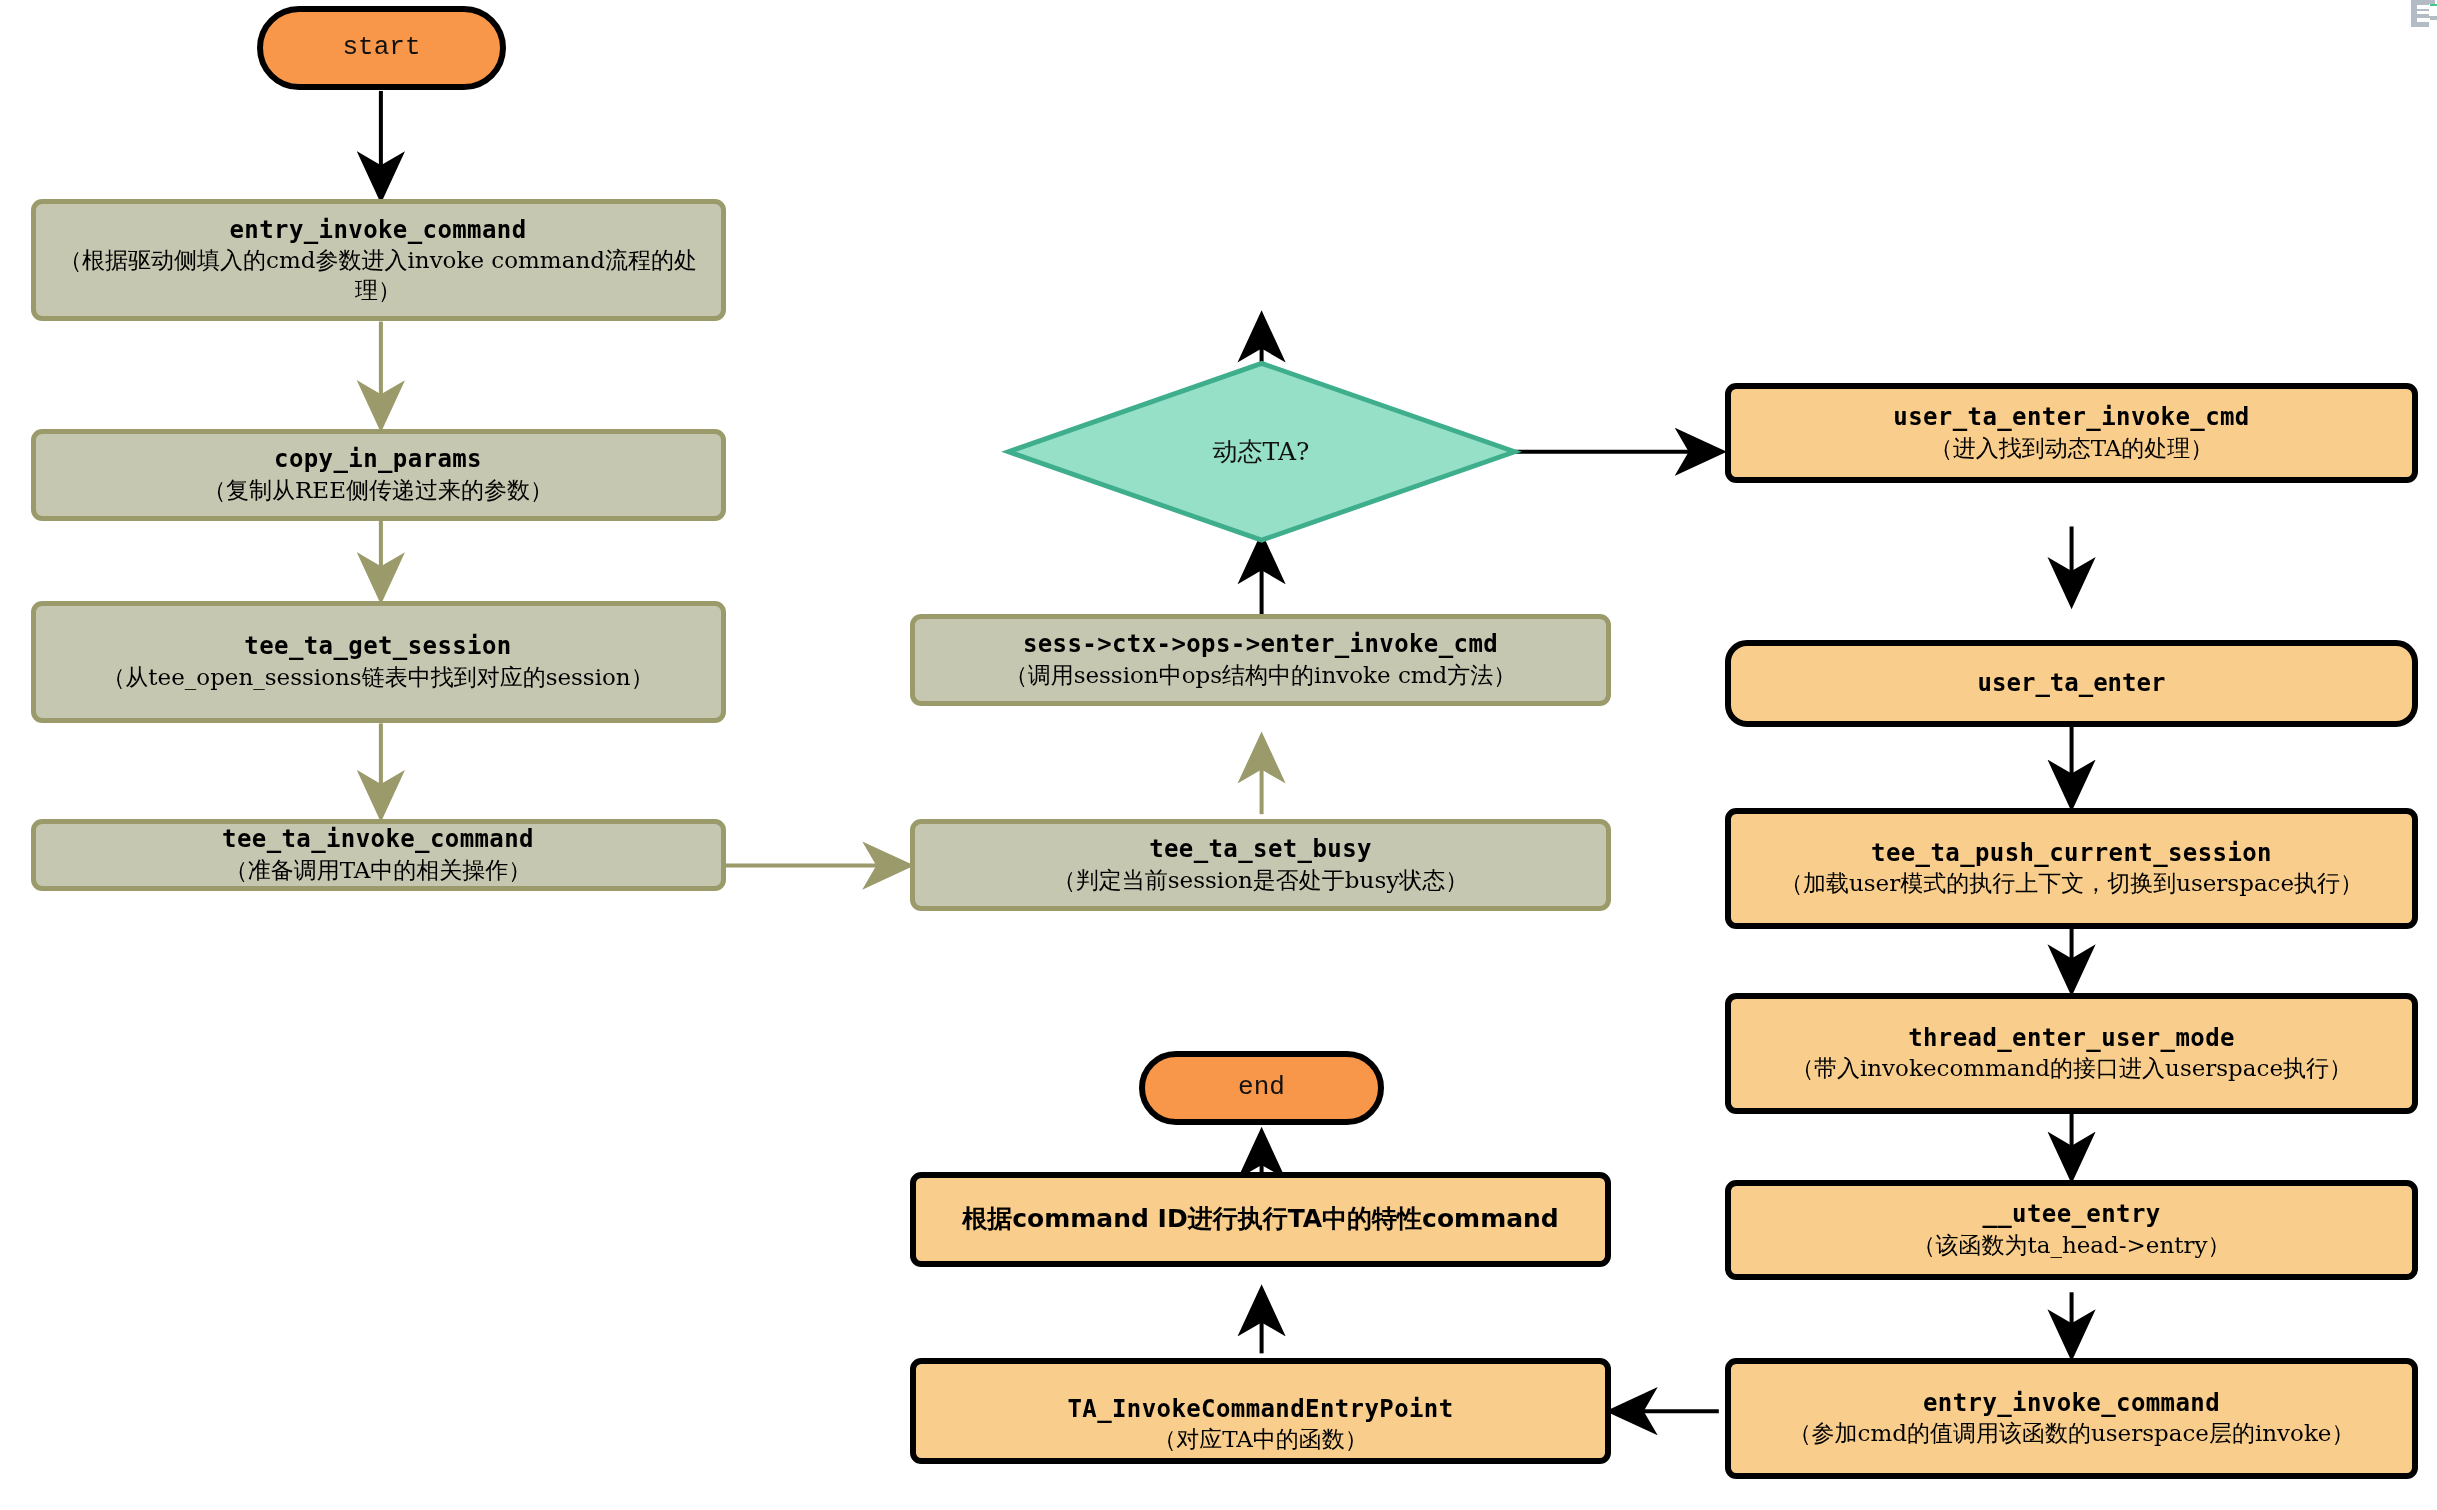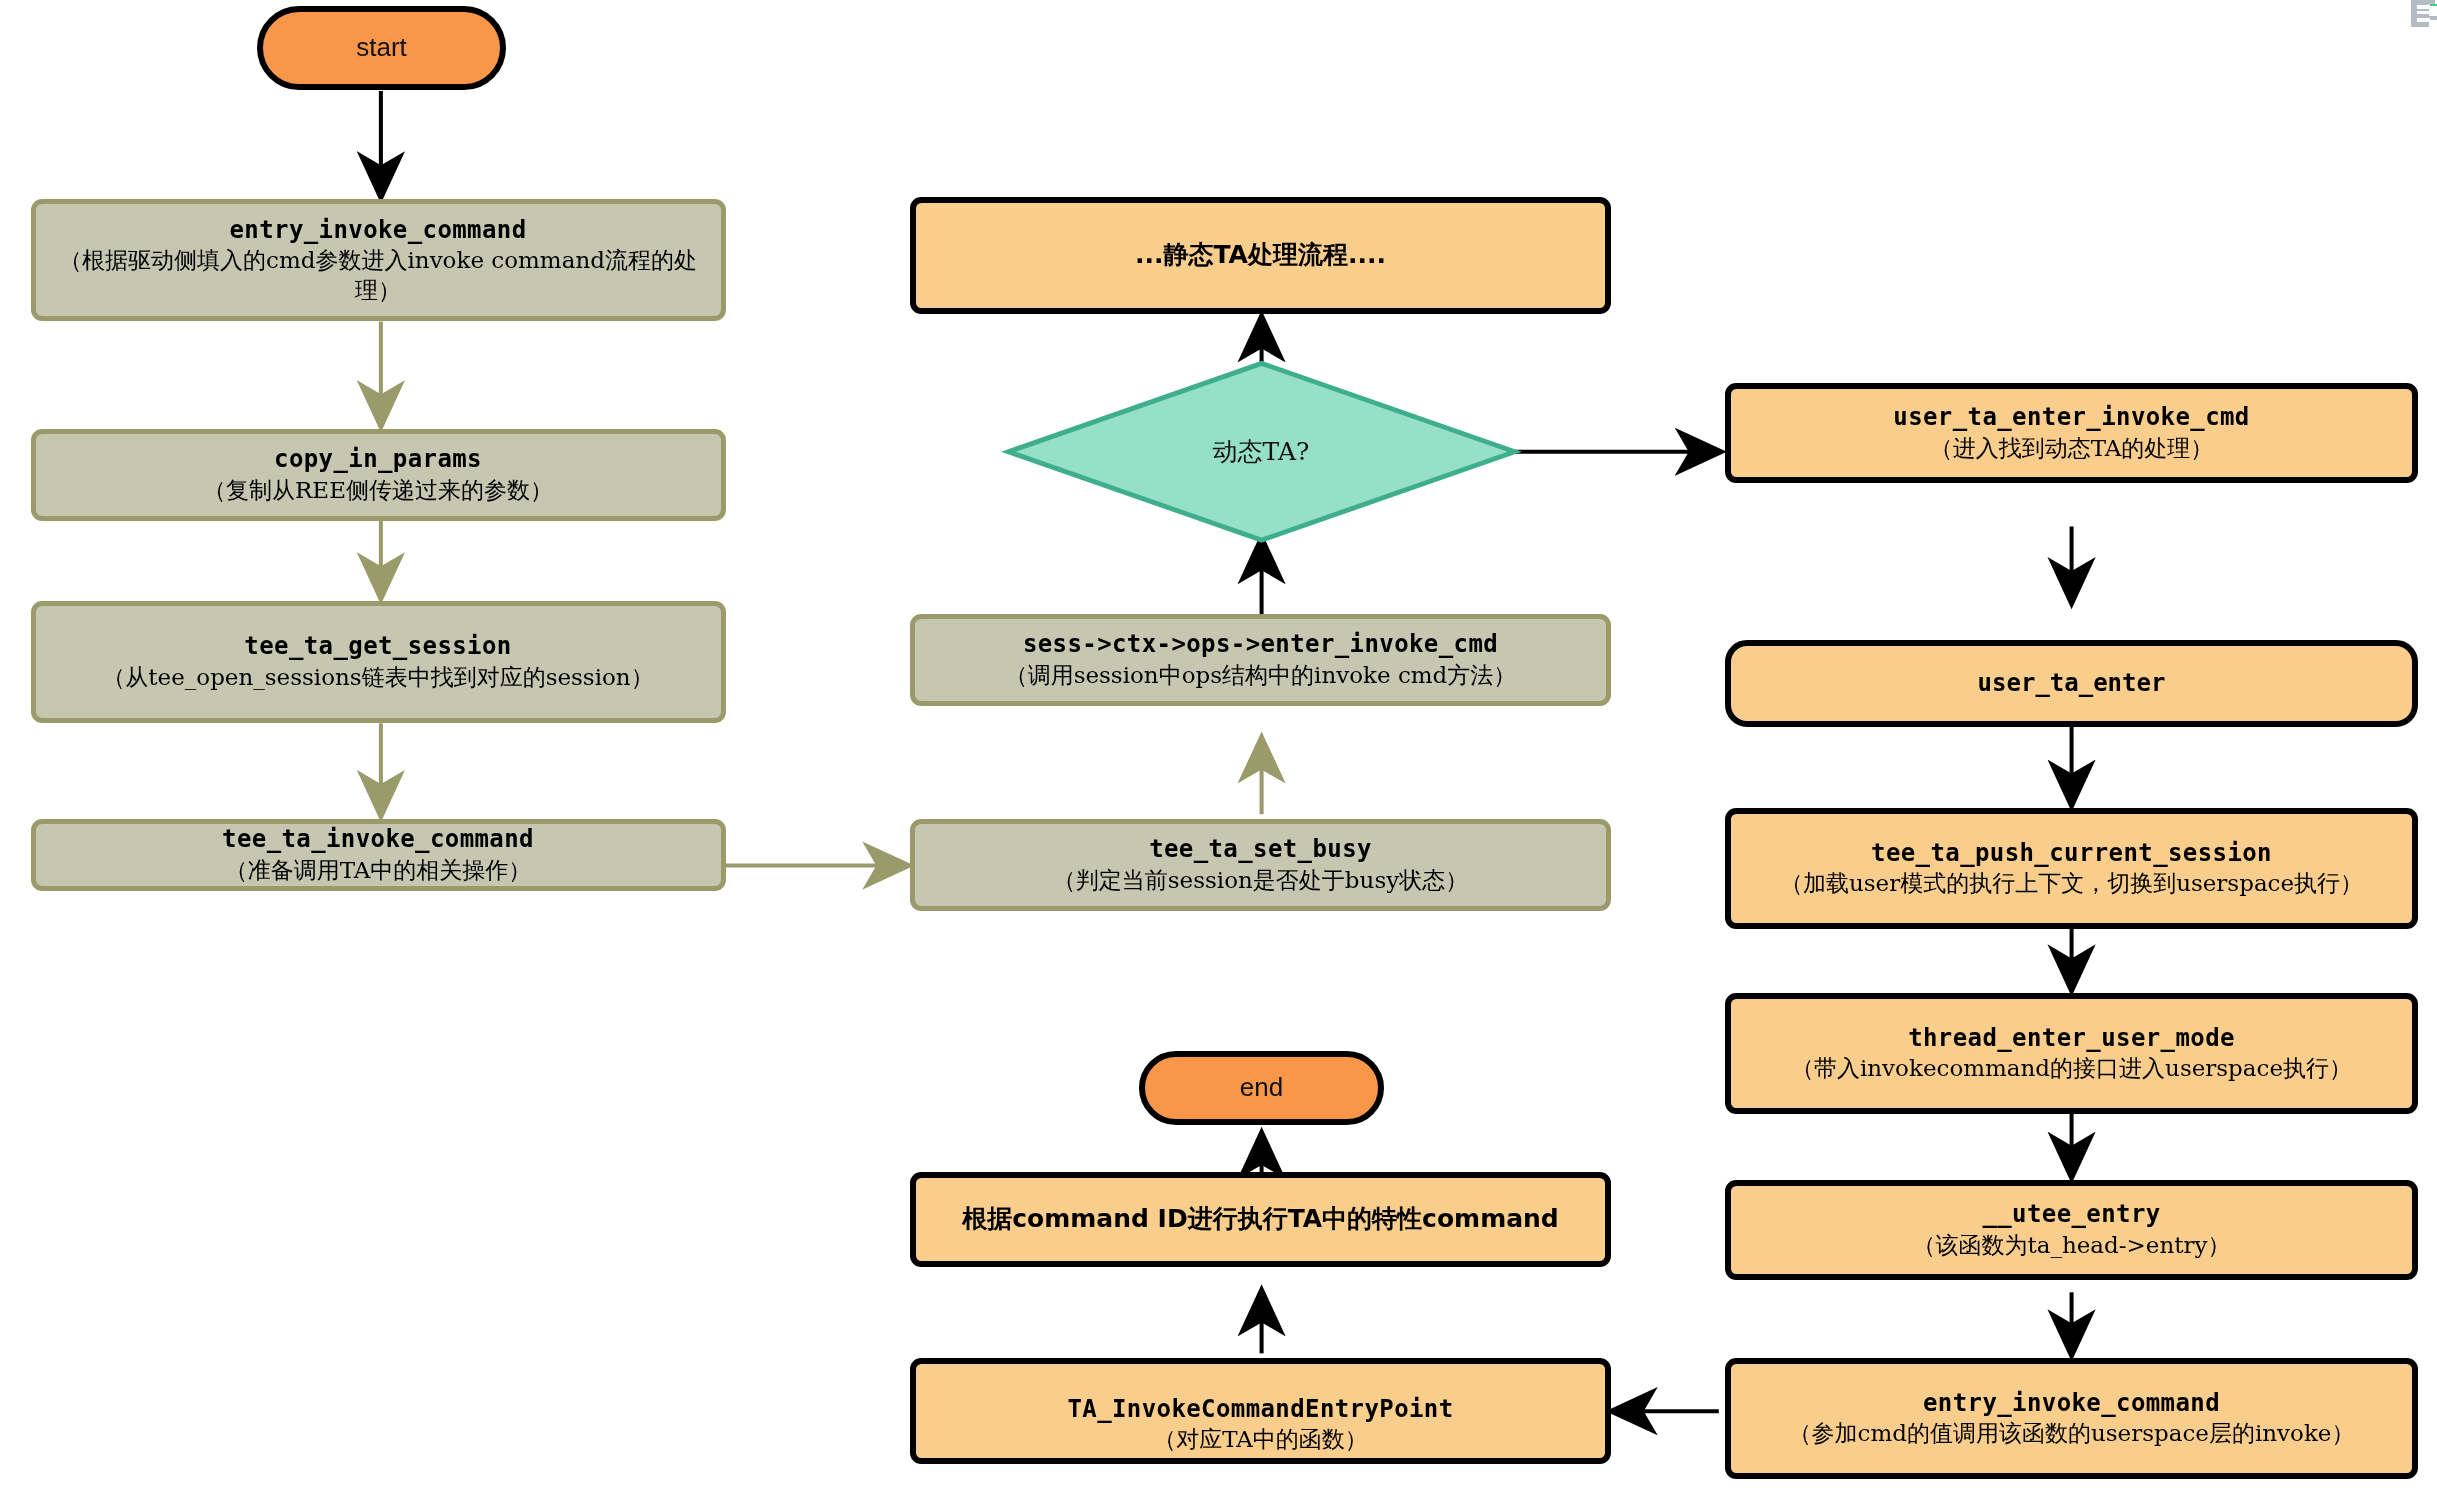--- a/index.html
+++ b/index.html
@@ -45,21 +45,21 @@
     display:block;font-weight:normal;
     font-family:"DejaVu Serif","Liberation Serif",serif;
     font-size:23px;color:#000000;
   }
   .single{
     display:block;font-weight:bold;
     font-family:"DejaVu Sans Mono","Liberation Mono",monospace;
     font-size:24px;color:#000;
   }
   .oval-label{
-    font-family:Liberation Sans, sans-serif;
+    font-family:Liberation Mono, monospace;
     font-size:26px;color:#111;
   }
   .cjk-title{
     display:block;font-weight:bold;
     font-family:"DejaVu Sans",sans-serif;font-size:25px;color:#000;
   }
 
   
   #minimap{position:absolute;right:0;top:0;width:27px;height:27px;}
   #minimap i{position:absolute;background:#b3bcc4;display:block;}
@@ -139,25 +139,20 @@
     </span>
   </div>
 
   <div class="node box-olive" style="left:30.5px;top:819px;width:695px;height:72px;">
     <span class="ntext">
       <span class="title">tee_ta_invoke_command</span>
       <span class="sub">（准备调用TA中的相关操作）</span>
     </span>
   </div>
 
-  <div class="node box-orange" style="left:910px;top:197px;width:701px;height:117px;">
-    <span class="ntext">
-      <span class="cjk-title">...静态TA处理流程....</span>
-    </span>
-  </div>
 
   <div class="diamond-wrap" style="left:1008px;top:363px;width:506px;height:177px;">
     <span class="diamond-label">动态TA?</span>
   </div>
 
   <div class="node box-olive" style="left:910px;top:614px;width:701px;height:92px;">
     <span class="ntext">
       <span class="title">sess-&gt;ctx-&gt;ops-&gt;enter_invoke_cmd</span>
       <span class="sub">（调用session中ops结构中的invoke cmd方法）</span>
     </span>

